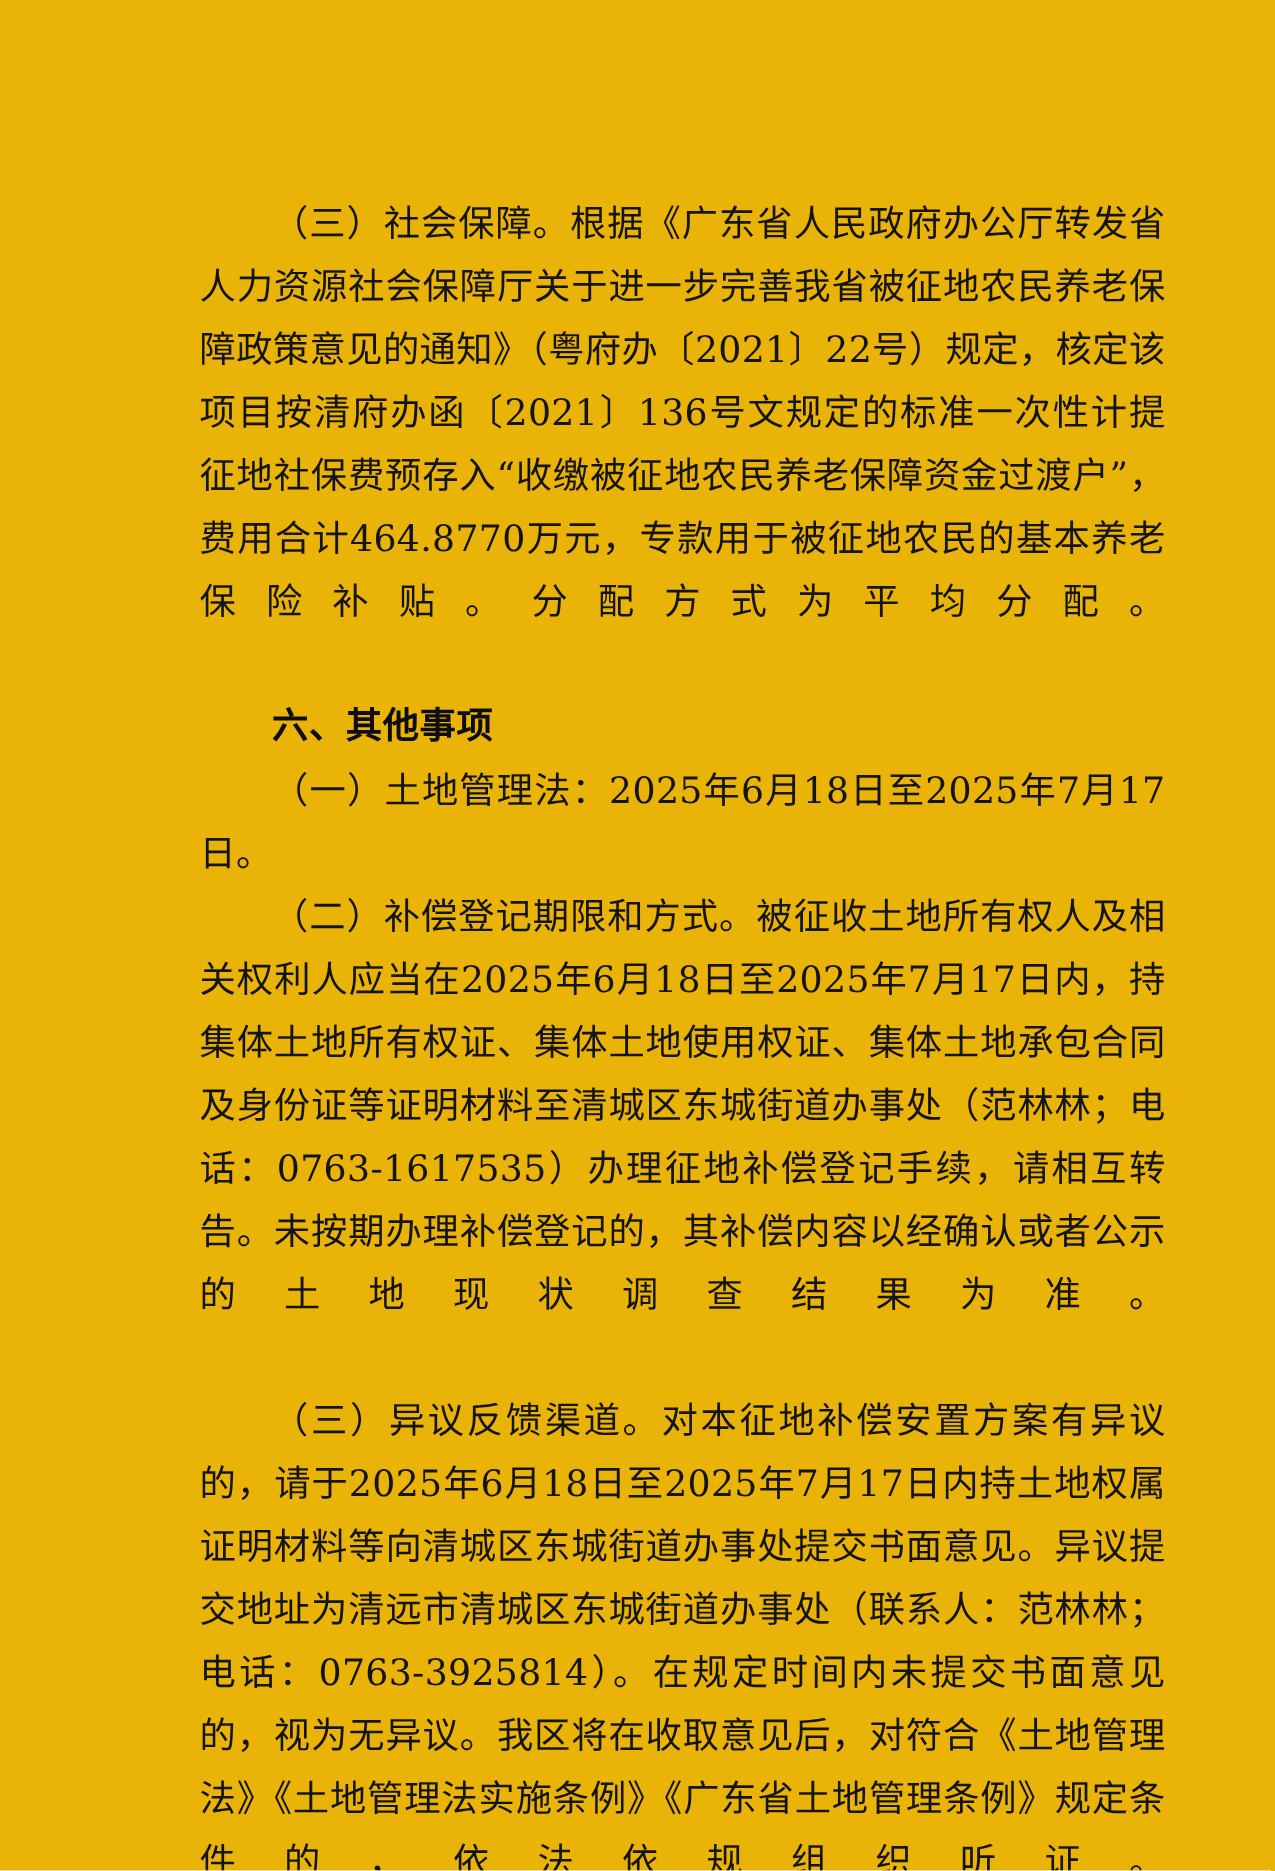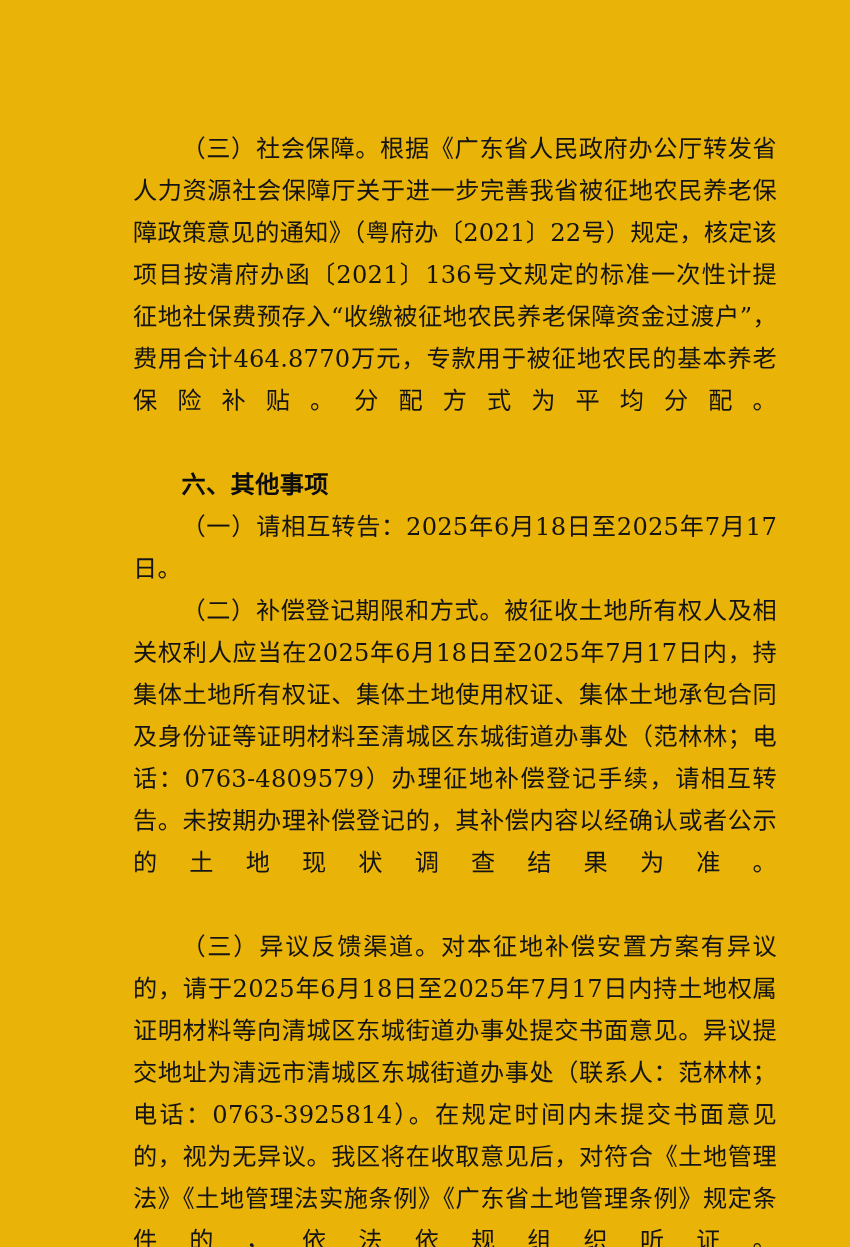--- a/index.html
+++ b/index.html
@@ -71,20 +71,20 @@
 </head>
 <body>
 
 <div class="page">
   <div class="doc-body">
 
     <p class="para loose">（三）社会保障。根据《广东省人民政府办公厅转发省人力资源社会保障厅关于进一步完善我省被征地农民养老保障政策意见的通知》（粤府办〔2021〕22号）规定，核定该项目按清府办函〔2021〕136号文规定的标准一次性计提征地社保费预存入“收缴被征地农民养老保障资金过渡户”，费用合计464.8770万元，专款用于被征地农民的基本养老保险补贴。分配方式为平均分配。</p>
 
     <p class="heading">六、其他事项</p>
 
-    <p class="para nostretch">（一）请相互转告：2025年6月18日至2025年7月17日。</p>
+    <p class="para nostretch">（一）土地管理法：2025年6月18日至2025年7月17日。</p>
 
-    <p class="para loose">（二）补偿登记期限和方式。被征收土地所有权人及相关权利人应当在2025年6月18日至2025年7月17日内，持集体土地所有权证、集体土地使用权证、集体土地承包合同及身份证等证明材料至清城区东城街道办事处（范林林；电话：0763-4809579）办理征地补偿登记手续，请相互转告。未按期办理补偿登记的，其补偿内容以经确认或者公示的土地现状调查结果为准。</p>
+    <p class="para loose">（二）补偿登记期限和方式。被征收土地所有权人及相关权利人应当在2025年6月18日至2025年7月17日内，持集体土地所有权证、集体土地使用权证、集体土地承包合同及身份证等证明材料至清城区东城街道办事处（范林林；电话：0763-1617535）办理征地补偿登记手续，请相互转告。未按期办理补偿登记的，其补偿内容以经确认或者公示的土地现状调查结果为准。</p>
 
     <p class="para loose">（三）异议反馈渠道。对本征地补偿安置方案有异议的，请于2025年6月18日至2025年7月17日内持土地权属证明材料等向清城区东城街道办事处提交书面意见。异议提交地址为清远市清城区东城街道办事处（联系人：范林林；电话：0763-3925814）。在规定时间内未提交书面意见的，视为无异议。我区将在收取意见后，对符合《土地管理法》《土地管理法实施条例》《广东省土地管理条例》规定条件的，依法依规组织听证。</p>
 
   </div>
 </div>
 
 </body></html>

